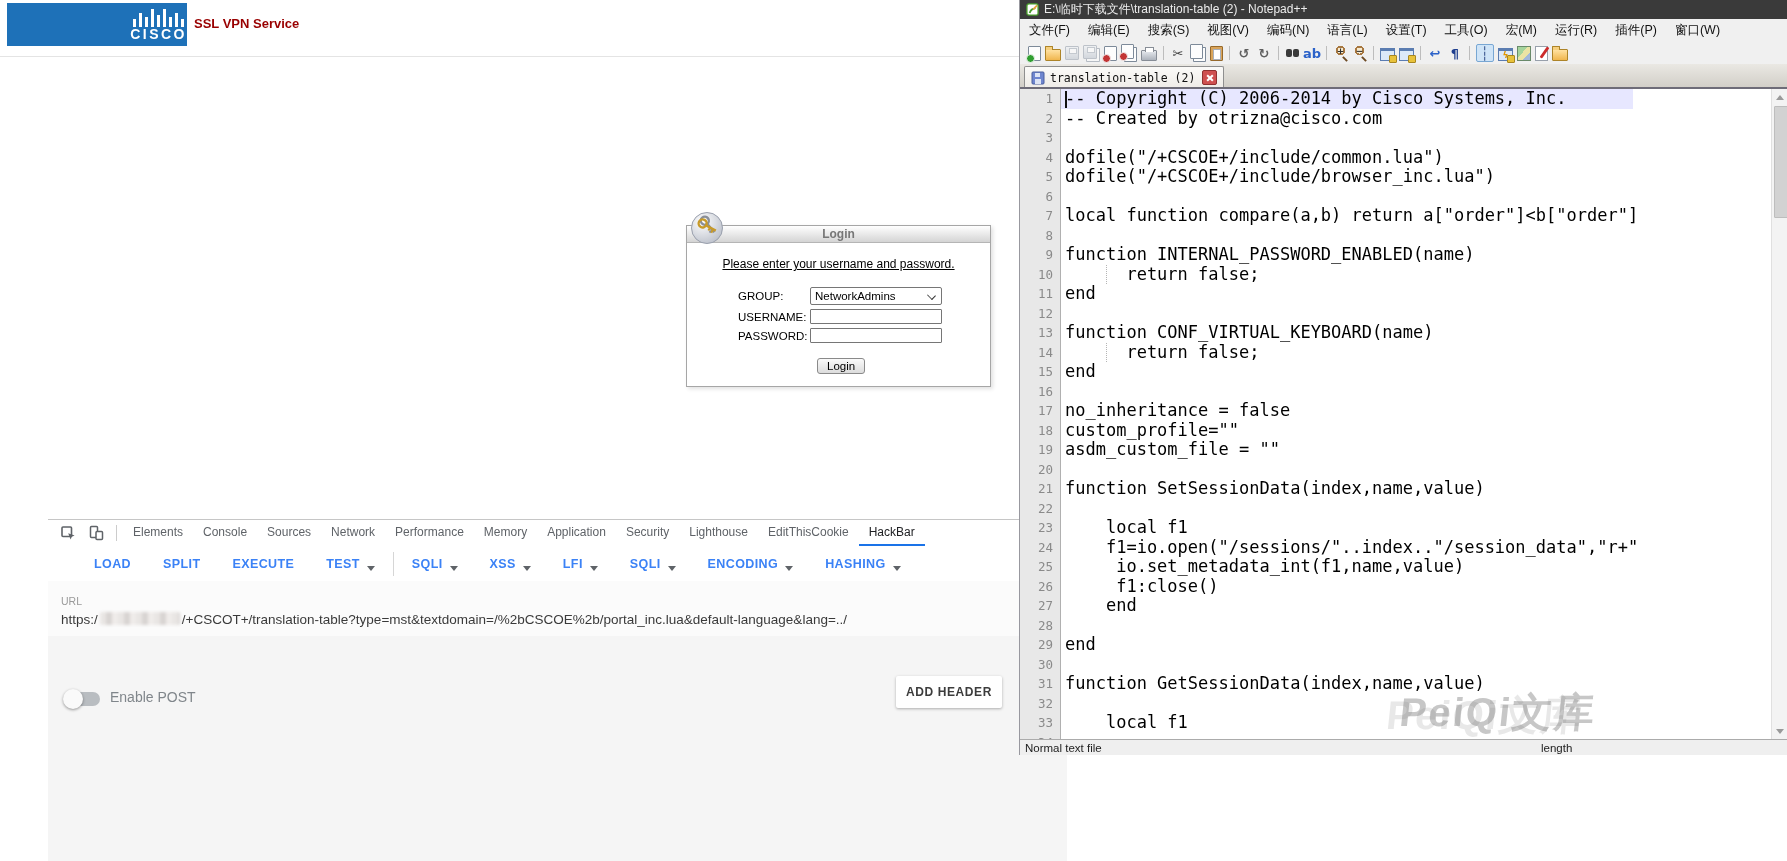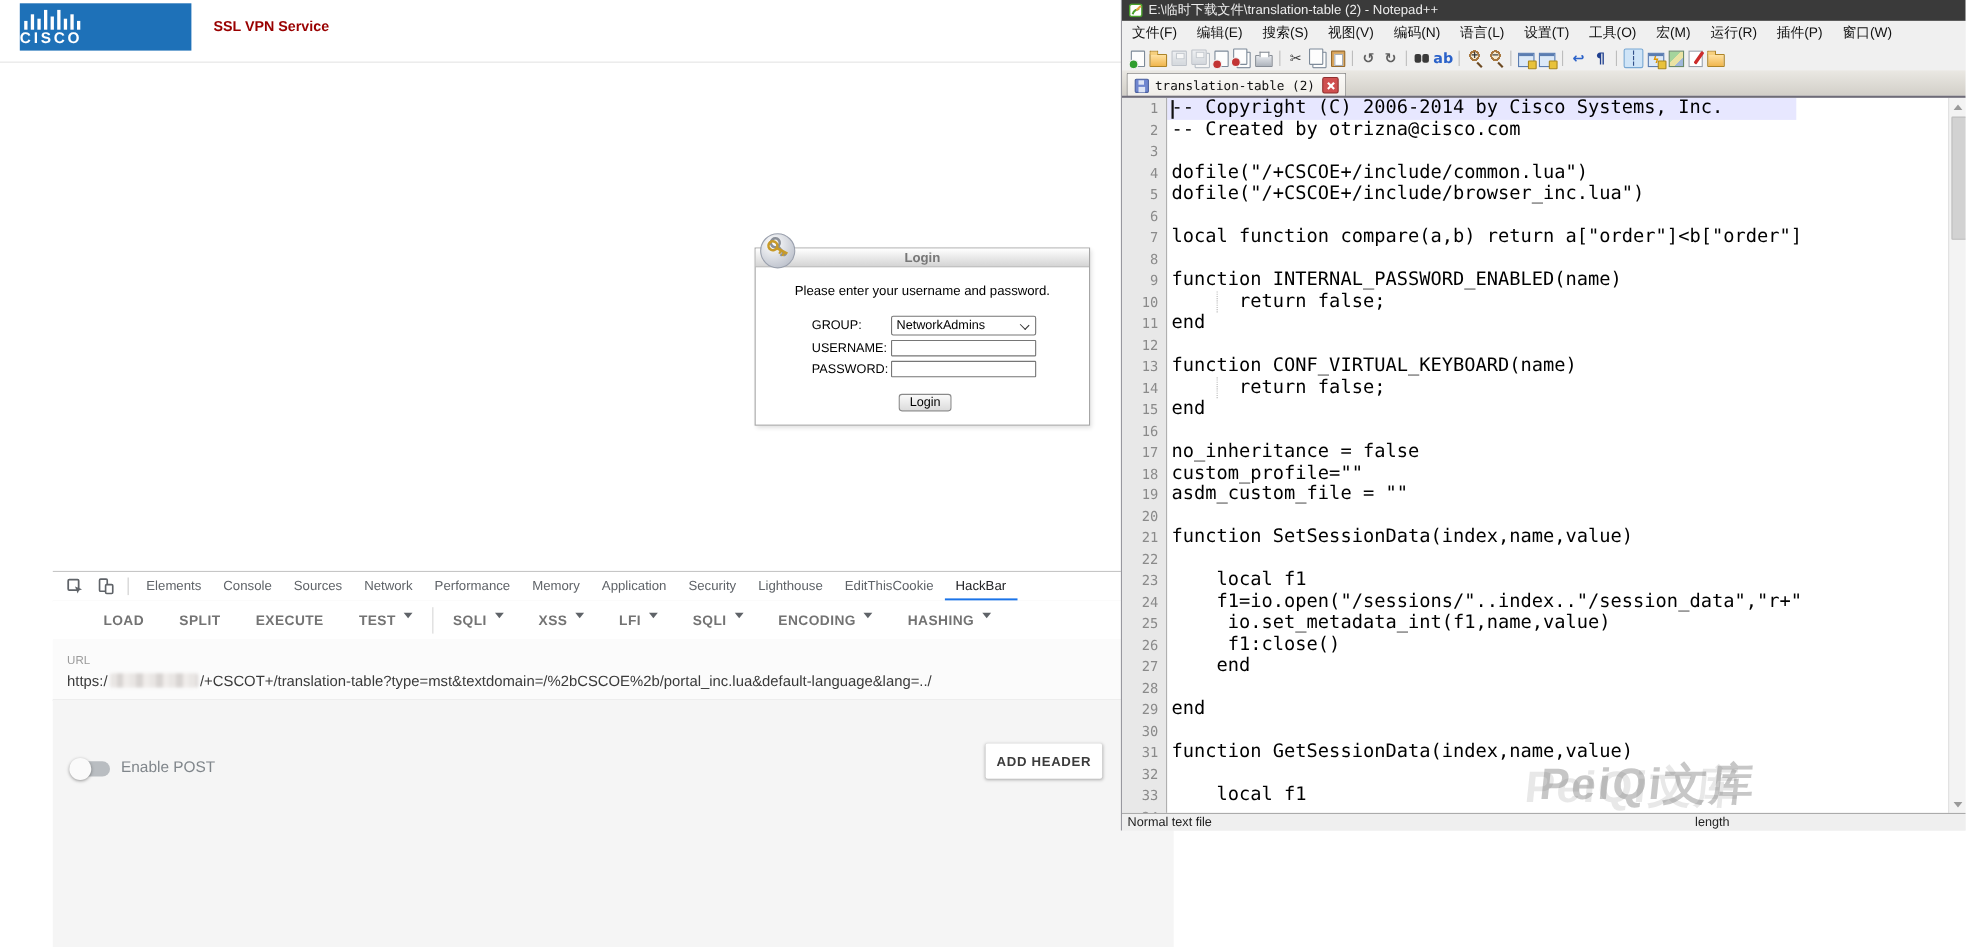--- a/index.html
+++ b/index.html
@@ -1,33 +1,33 @@
 <!DOCTYPE html>
 <html><head>
 <meta charset="utf-8">
 <style>
   html,body{margin:0;padding:0;background:#fff;}
   .page{position:relative;width:1787px;height:861px;overflow:hidden;background:#fff;
         font-family:"Liberation Sans","DejaVu Sans",sans-serif;}
 
   
   .browser{position:absolute;left:0;top:0;width:1019px;height:861px;background:#fff;}
-  .cisco-logo{position:absolute;left:18px;top:3px;width:156px;height:43px;background:#1e71b8;
-              display:flex;flex-direction:column;align-items:flex-start;justify-content:center;}
+  .cisco-logo{position:absolute;left:7px;top:3px;width:180px;height:43px;background:#1e71b8;
+              display:flex;flex-direction:column;align-items:flex-end;justify-content:center;}
   .cisco-word{color:#fff;font-weight:bold;font-size:14px;letter-spacing:2.5px;line-height:13px;}
   .service-title{position:absolute;left:194px;top:16px;font-size:13px;font-weight:bold;color:#990000;}
   .header-divider{position:absolute;left:0;top:56px;width:1019px;height:1px;background:#e4e4e4;}
 
   
   .login-dialog{position:absolute;left:686px;top:225px;width:303px;height:160px;
                 border:1px solid #a6a6a6;background:#fff;box-shadow:2px 2px 4px rgba(0,0,0,.12);}
   .dlg-titlebar{height:16px;background:linear-gradient(#ffffff,#d4d4d4);border-bottom:1px solid #b5b5b5;
                 text-align:center;font-size:12px;font-weight:bold;color:#777;line-height:16px;}
   .keys-icon{position:absolute;left:2px;top:-16px;width:36px;height:36px;}
-  .dlg-message{margin-top:14px;text-align:center;font-size:12px;color:#000;}
+  .dlg-message{margin-top:14px;text-align:center;font-size:12px;color:#000;text-decoration:underline;}
   .dlg-form{display:grid;grid-template-columns:72px 140px;row-gap:4px;align-items:center;
             margin:16px 0 0 51px;}
   .dlg-label{font-size:11.5px;color:#000;}
   .selectbox{position:relative;width:126px;height:16px;border:1px solid #767676;border-radius:2px;
              background:#fff;font-size:11.5px;line-height:16px;padding-left:4px;cursor:default;}
   .sel-arrow{position:absolute;right:6px;top:4px;width:6px;height:6px;
              border-right:1.8px solid #333;border-bottom:1.8px solid #333;transform:rotate(45deg) scaleY(.8);}
   .dlg-input{width:126px;height:13px;border:1px solid #767676;border-radius:1px;font-size:11.5px;padding:0 2px;}
   .login-btn{position:absolute;left:130px;top:132px;font-size:11.5px;padding:1px 9px;
              border:1px solid #8a8a8a;border-radius:3px;background:linear-gradient(#fafafa,#dcdcdc);cursor:pointer;}
@@ -37,22 +37,22 @@
   .dt-tabstrip{position:absolute;top:0;left:0;width:100%;height:26px;display:flex;align-items:stretch;
                border-bottom:1px solid #eee;background:#fff;}
   .dt-ic{display:flex;align-items:center;margin-left:12px;cursor:pointer;}
   .dt-sep{width:1px;height:16px;background:#ccc;margin:5px 6px 0 12px;}
   .dt-tabs{display:flex;align-items:stretch;}
   .dt-tab{display:flex;align-items:center;padding:0 10px;font-size:12px;color:#5f6368;cursor:pointer;
           border-bottom:2.5px solid transparent;}
   .dt-tab.active{color:#202124;border-bottom-color:#1a73e8;}
   .hb-row{position:absolute;top:26px;left:0;width:100%;height:35px;display:flex;align-items:center;
           padding-left:30px;background:#fff;}
-  .hb-item{display:flex;align-items:flex-start;padding:0 16px;font-size:12.5px;font-weight:bold;
-           letter-spacing:.4px;color:#737373;cursor:pointer;}
+  .hb-item{display:flex;align-items:flex-end;padding:0 16px;font-size:12.5px;font-weight:bold;
+           letter-spacing:.4px;color:#3b82f6;cursor:pointer;}
   .hb-caret{width:0;height:0;border-left:4px solid transparent;border-right:4px solid transparent;
             border-top:5px solid #5f6368;margin-left:7px;}
   .hb-sep{width:1px;height:24px;background:#d6d6d6;margin:0 2px;}
   .hb-url{position:absolute;top:61px;left:0;width:100%;height:55px;background:#fbfbfb;border-bottom:1px solid #ccc;}
   .url-label{position:absolute;left:13px;top:14px;font-size:10.5px;color:#9a9a9a;}
   .url-value{position:absolute;left:13px;top:31px;font-size:13.5px;color:#3a3a3a;white-space:nowrap;}
   .redacted{display:inline-block;width:80px;height:13px;margin:0 2px -1px 2px;border-radius:2px;
             background:repeating-linear-gradient(90deg,#e9e6e4 0 6px,#d8d4d2 6px 12px,#efecea 12px 18px);
             filter:blur(1.6px);}
   .post-area{position:absolute;top:116px;left:0;width:100%;bottom:0;background:#f5f5f5;}

